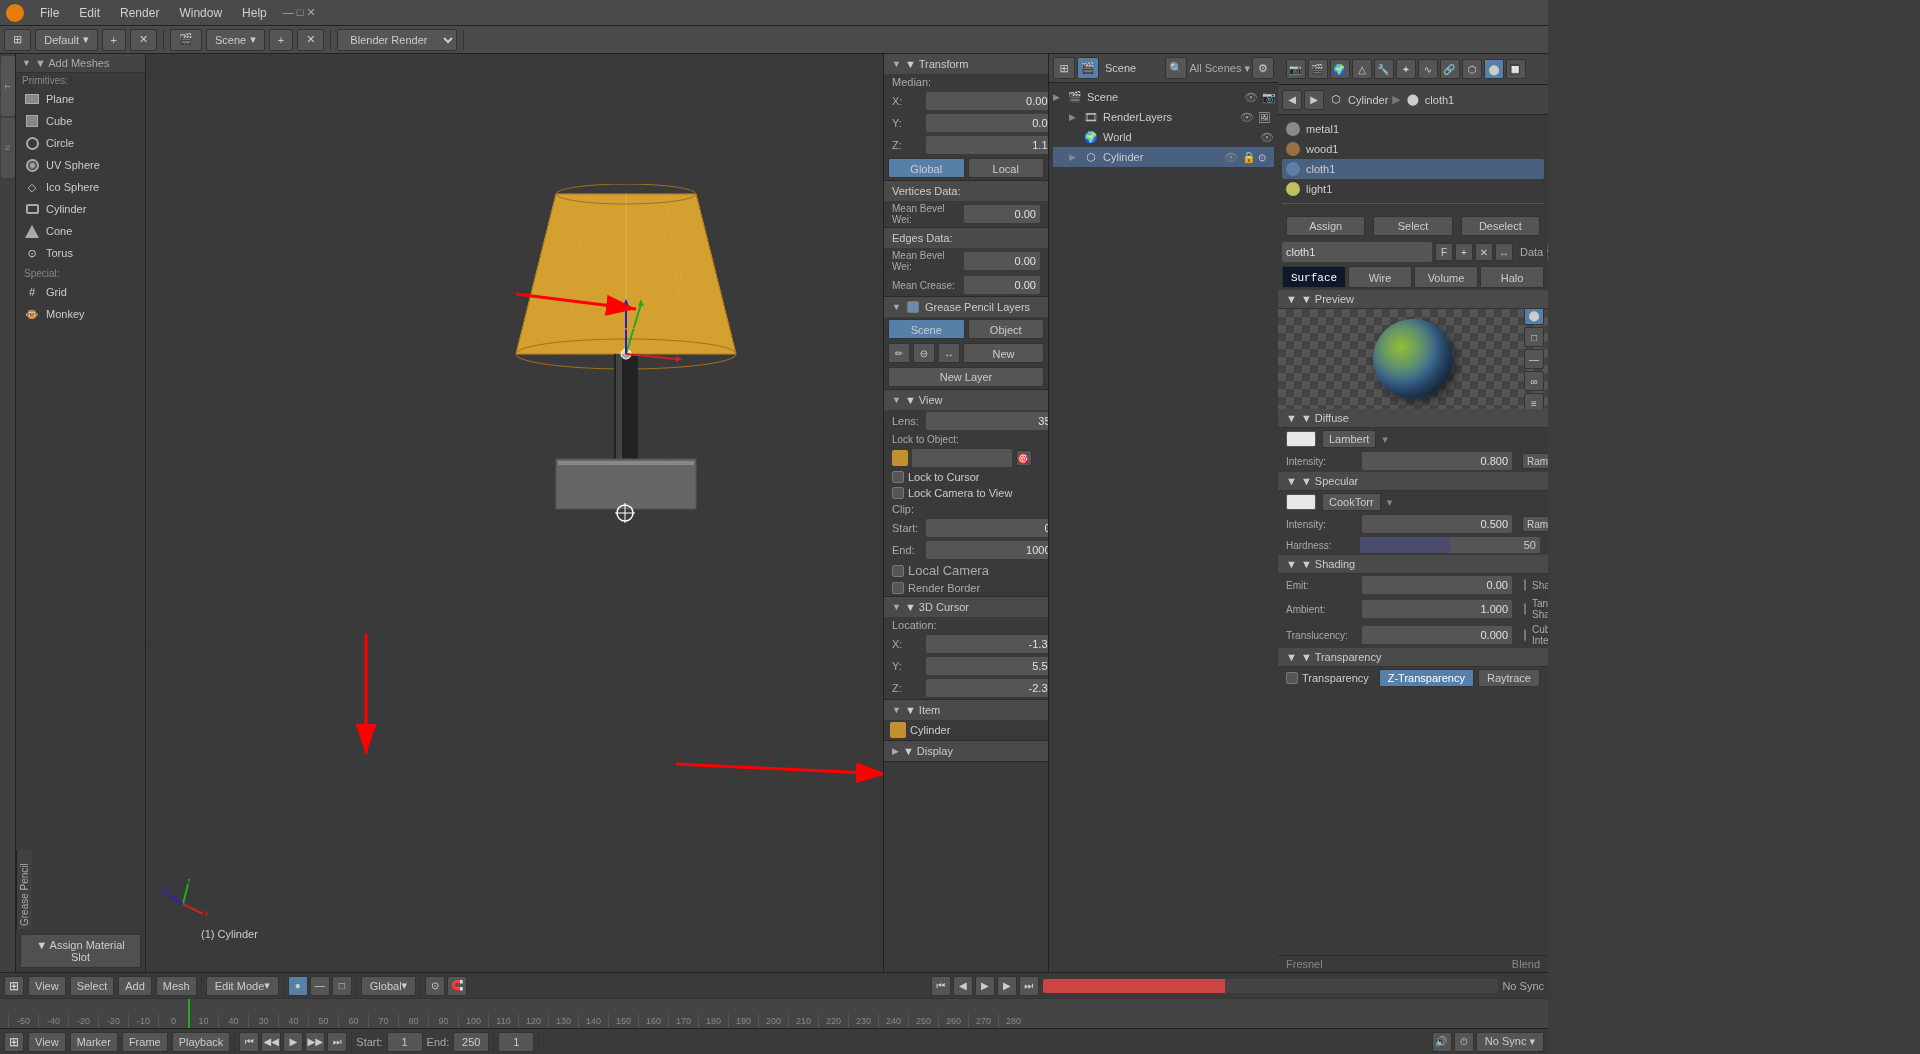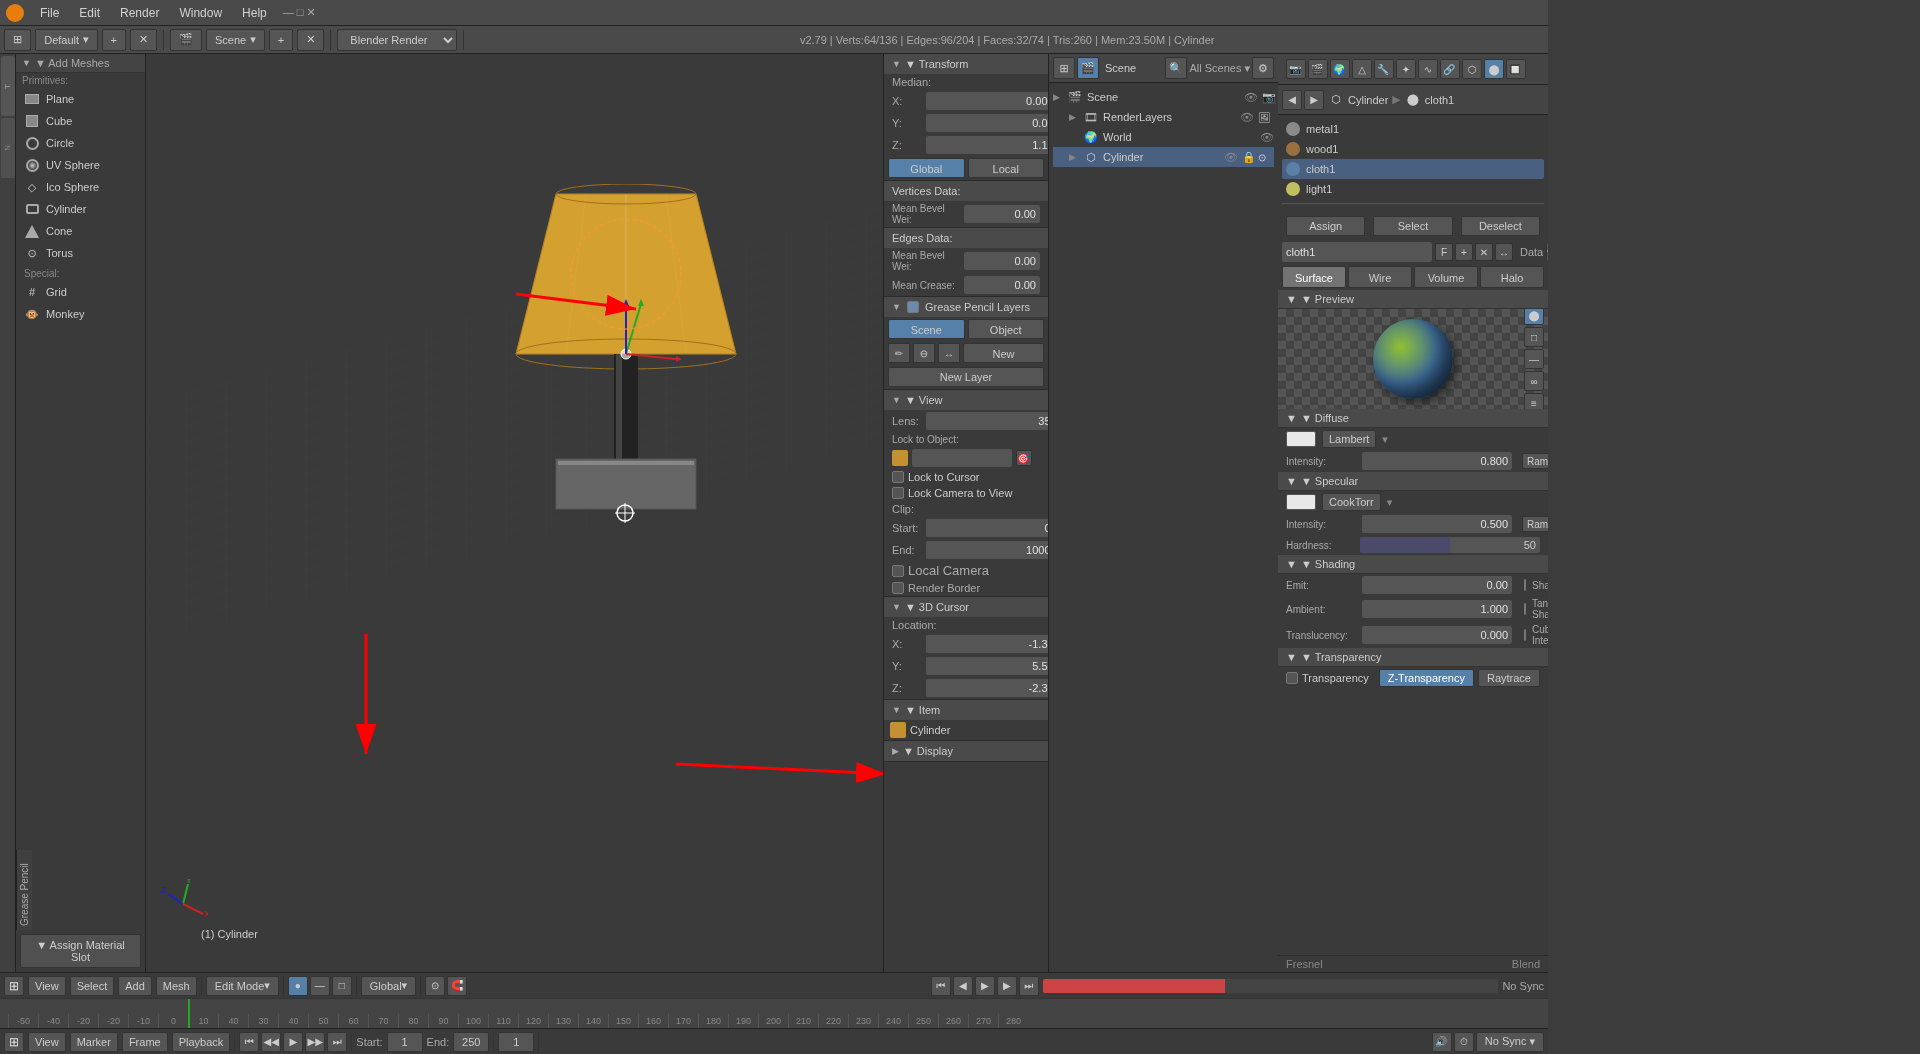--- a/index.html
+++ b/index.html
@@ -402,21 +402,21 @@
       background: #555;
       border: 1px solid #333;
       color: #ccc;
       height: 22px;
       font-size: 11px;
       cursor: pointer;
       text-align: center;
       line-height: 22px;
       border-radius: 2px;
     }
-    .mat-tab.active { background: #737373; color: #fff; }
+    .mat-tab.active { background: #0f172a; color: #fff; font-family: Liberation Mono, monospace; }
     .preview-area {
       width: 100%;
       height: 100px;
       background: #2a2a2a;
       display: flex;
       align-items: center;
       justify-content: center;
       overflow: hidden;
       position: relative;
     }
@@ -678,21 +678,20 @@
       <span>Scene</span> ▾
     </div>
     <div class="toolbar-btn">+</div>
     <div class="toolbar-btn">✕</div>
     <div class="toolbar-sep"></div>
     <select class="toolbar-engine">
       <option>Blender Render</option>
       <option>Cycles Render</option>
     </select>
     <div class="toolbar-sep"></div>
-    <div style="flex:1; text-align:center; font-size:11px; color:#aaa;">v2.79 | Verts:64/136 | Edges:96/204 | Faces:32/74 | Tris:260 | Mem:23.50M | Cylinder</div>
   </div>
 
   <div class="main-layout" style="flex:1; overflow:hidden;">
 
     <div style="width:16px; background:#404040; border-right:1px solid #222; display:flex; flex-direction:column; align-items:center; padding:2px 0; gap:2px;">
       <div style="width:14px; height:60px; background:#555; border-radius:2px; cursor:pointer; display:flex; align-items:center; justify-content:center;">
         <span style="writing-mode:vertical-rl; transform:rotate(180deg); font-size:8px; color:#aaa;">T</span>
       </div>
       <div style="width:14px; height:60px; background:#505050; border-radius:2px; cursor:pointer; display:flex; align-items:center; justify-content:center;">
         <span style="writing-mode:vertical-rl; transform:rotate(180deg); font-size:8px; color:#888;">N</span>

